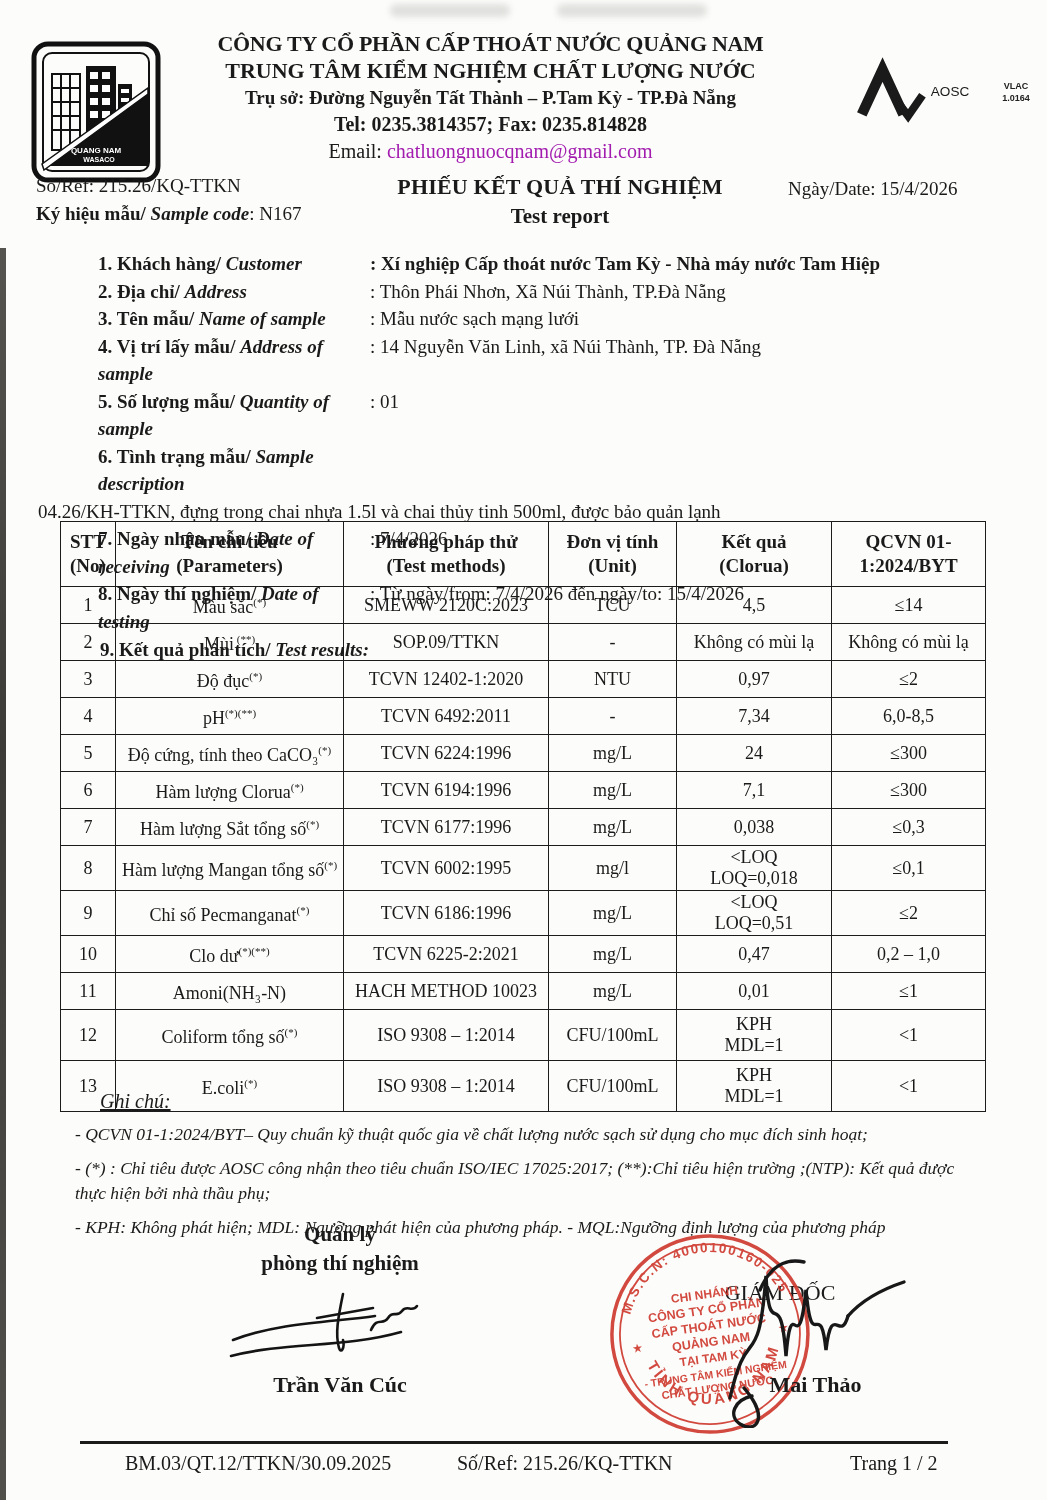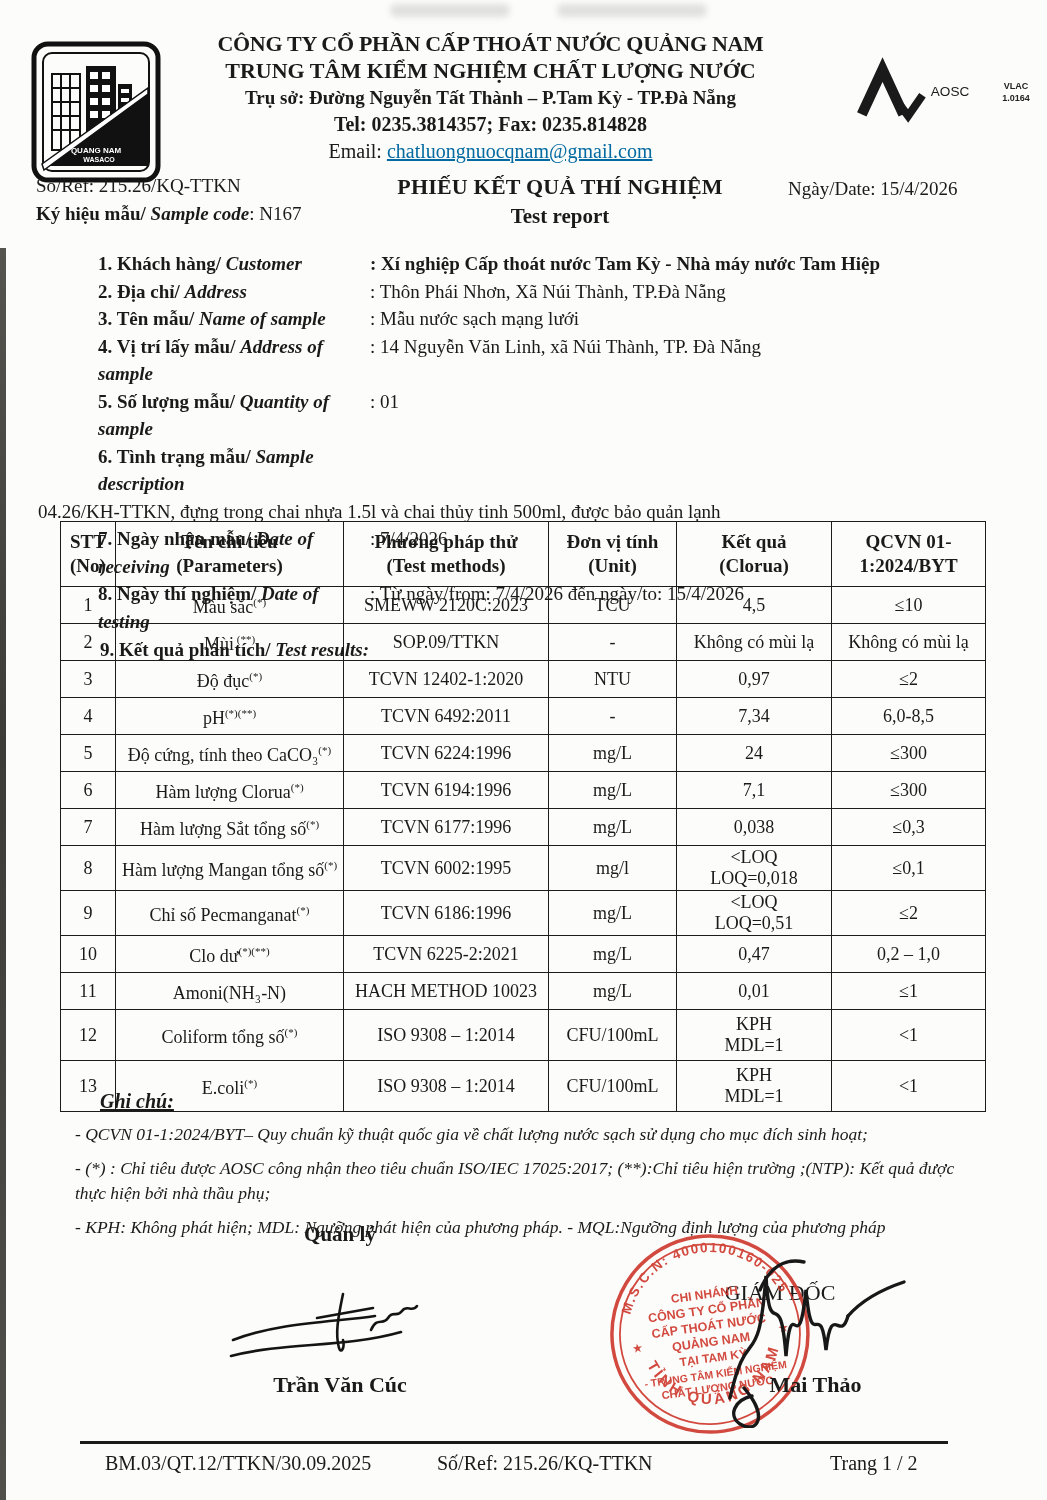--- a/index.html
+++ b/index.html
@@ -13,21 +13,21 @@
   .ghost{position:absolute;height:13px;background:#c9c9c6;border-radius:6px;filter:blur(3px);opacity:.55;}
   
   .logo{position:absolute;left:30px;top:40px;}
   .hc{position:absolute;left:163px;top:30px;width:655px;text-align:center;line-height:27px;}
   .hc .l1{font-size:22px;font-weight:bold;letter-spacing:-.3px;}
   .hc .l2{font-size:22px;font-weight:bold;}
   .hc .l3{font-size:19px;font-weight:bold;}
   .hc .l4{font-size:20px;font-weight:bold;}
   .hc .l5{font-size:20px;}
   .hc .l5 b{font-weight:normal;}
-  .hc .l5 a{color:#0369a1;text-decoration:underline;}
+  .hc .l5 a{color:#a21caf;}
   .hlogos{position:absolute;left:853px;top:42px;width:190px;display:flex;gap:4px;}
   .aosc-col{display:flex;flex-direction:row;align-items:center;}
   .vlac{font-family:"Liberation Sans","DejaVu Sans",sans-serif;font-size:9px;font-weight:bold;line-height:12px;text-align:center;color:#222;}
   
   .refblk{position:absolute;left:36px;top:172px;font-size:19px;line-height:28px;}
   .refblk .b{font-weight:bold;}
   .refblk i{font-weight:bold;font-style:italic;text-align:center;}
   .title{position:absolute;left:335px;top:174px;width:450px;text-align:center;}
   .title .vn{font-size:22px;font-weight:bold;letter-spacing:.2px;}
   .title .en{font-size:21px;font-weight:bold;margin-top:4px;}
@@ -44,33 +44,33 @@
   .ihead i{font-style:italic;}
   
   table.res{position:absolute;left:60px;top:521px;width:925px;border-collapse:collapse;table-layout:fixed;}
   table.res th,table.res td{border:1.6px solid #1c1c1c;text-align:center;vertical-align:middle;padding:1px 3px;white-space:pre-line;}
   table.res th{font-size:19px;font-weight:bold;height:62px;line-height:24px;}
   table.res td{font-size:18px;line-height:21px;}
   tr.s td{height:34px;} tr.m td{height:42px;} tr.l td{height:48px;}
   td sup{font-size:11px;}
   
   .notes{position:absolute;left:75px;top:1090px;width:912px;}
-  .gchead{margin-left:25px;font-size:20px;font-weight:bold;font-style:italic;text-decoration:underline;}
+  .gchead{margin-left:25px;font-size:20px;font-weight:normal;font-style:italic;text-decoration:underline;}
   .nline{font-size:17.5px;font-style:italic;line-height:25px;margin-top:9px;}
   
   .sigl-title{position:absolute;left:185px;top:1220px;width:310px;text-align:center;font-size:21px;font-weight:bold;line-height:29px;}
   .sigl-name{position:absolute;left:185px;top:1372px;width:310px;text-align:center;font-size:22px;font-weight:bold;}
   .sigr-title{position:absolute;left:690px;top:1280px;width:180px;text-align:center;font-size:22px;font-weight:normal;}
   .sigr-name{position:absolute;left:728px;top:1372px;width:175px;text-align:center;font-size:22px;font-weight:bold;}
   .sig-svg{position:absolute;}
   .stamp{position:absolute;left:608px;top:1232px;transform:rotate(-8deg);opacity:.92;}
   
   .fline{position:absolute;left:80px;top:1441px;width:868px;height:2.5px;background:#1b1b1b;}
   .footer{position:absolute;left:0;top:1452px;width:1047px;font-size:20px;}
-  .footer span{position:absolute;white-space:nowrap;}
+  .footer span{position:absolute;white-space:nowrap;margin-left:20px;}
   .f1{left:105px;} .f2{left:437px;} .f3{left:830px;}
 </style>
 </head>
 <body>
 
 <div class="page">
 
   <div class="left-bar"></div>
   <div class="ghost" style="left:390px;top:4px;width:120px;"></div>
   <div class="ghost" style="left:557px;top:4px;width:150px;"></div>
@@ -224,21 +224,21 @@
 (Clorua)</th>
       <th>QCVN 01-
 1:2024/BYT</th>
     </tr>
     <tr class="s">
           <td>1</td>
           <td><span>Màu sắc</span><sup>(*)</sup></td>
           <td>SMEWW 2120C:2023</td>
           <td>TCU</td>
           <td>4,5</td>
-          <td>≤10</td>
+          <td>≤14</td>
         </tr>
     <tr class="s">
           <td>2</td>
           <td><span>Mùi</span><sup> (**)</sup></td>
           <td>SOP.09/TTKN</td>
           <td>-</td>
           <td>Không có mùi lạ</td>
           <td>Không có mùi lạ</td>
         </tr>
     <tr class="s">
@@ -338,20 +338,21 @@
 
   <div class="notes">
     <div class="gchead">Ghi chú:</div>
     <div class="nline">- QCVN 01-1:2024/BYT– Quy chuẩn kỹ thuật quốc gia về chất lượng nước sạch sử dụng cho mục đích sinh hoạt;</div>
     <div class="nline">- (*) : Chỉ tiêu được AOSC công nhận theo tiêu chuẩn ISO/IEC 17025:2017; (**):Chỉ tiêu hiện trường ;(NTP): Kết quả được thực hiện bởi nhà thầu phụ;</div>
     <div class="nline">- KPH: Không phát hiện; MDL: Ngưỡng phát hiện của phương pháp. - MQL:Ngưỡng định lượng của phương pháp</div>
   </div>
 
   <div class="sigl-title">
     <div>Quản lý</div>
+    <div>phòng thí nghiệm</div>
   </div>
   <svg class="sig-svg" style="left:225px;top:1282px;" width="250" height="90" viewBox="0 0 250 90">
     <g fill="none" stroke="#141414" stroke-width="2.6" stroke-linecap="round">
       <path d="M8,58 C55,40 110,40 150,34"></path>
       <path d="M118,12 C113,36 110,52 114,66 C116,72 120,66 118,58"></path>
       <path d="M92,36 L148,26"></path>
       <path d="M146,48 c6,-14 12,-4 17,-12 c5,-8 9,0 14,-7 c5,-7 10,2 15,-5"></path>
       <path d="M6,74 C60,60 120,66 176,50"></path>
     </g>
   </svg>

